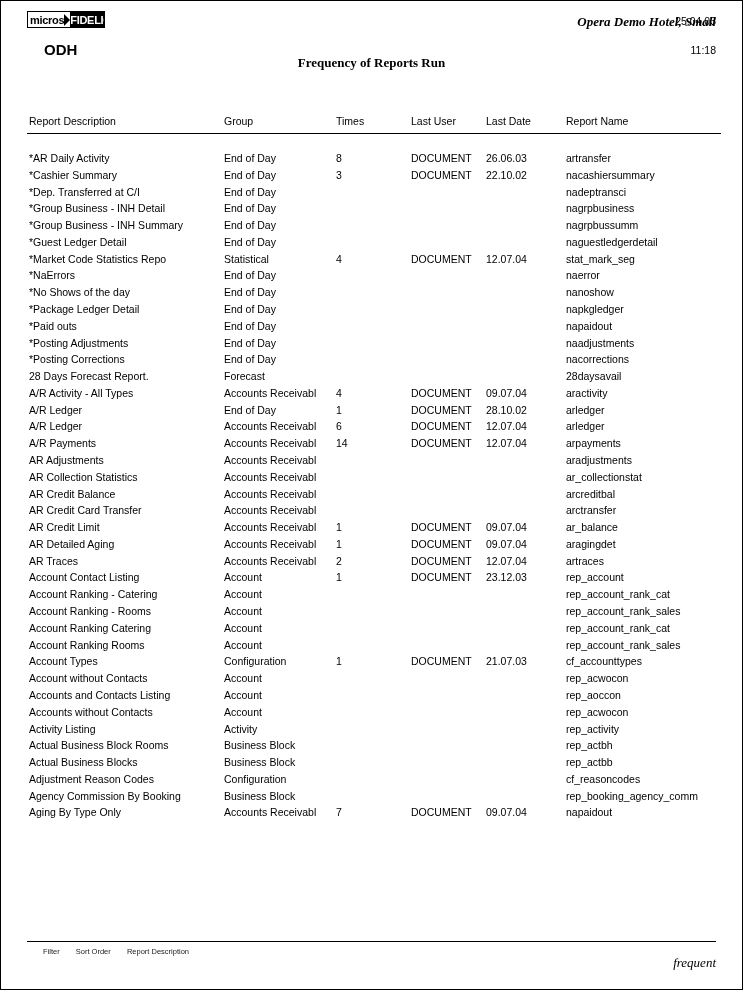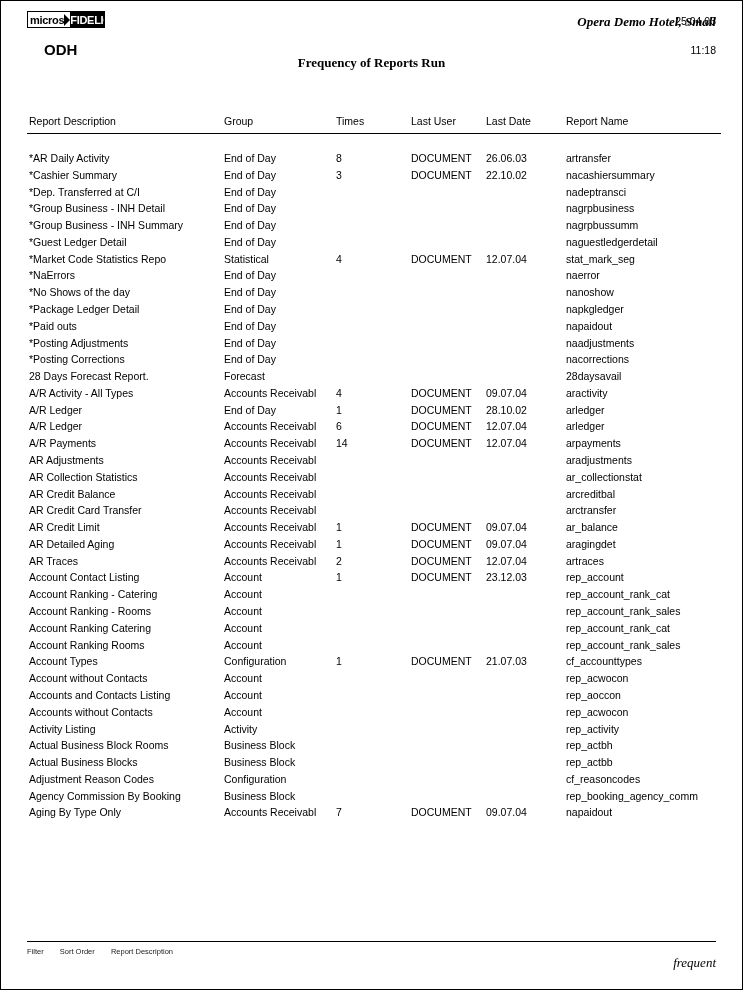--- a/index.html
+++ b/index.html
@@ -167,21 +167,21 @@
     height: 26px;
   }
   .footer .rule-top {
     border-top: 1px solid #000000;
     position: absolute;
     left: 0; right: 0; top: 0;
     height: 0;
   }
   .footer .f-left {
     position: absolute;
-    left: 0;
+    left: 16px;
     top: 6px;
     font-size: 7.5px;
     color: #222222;
   }
   .footer .f-left span { margin-right: 14px; }
   .footer .f-center {
     position: absolute;
     left: 0; right: 0;
     top: 5px;
     text-align: center;

